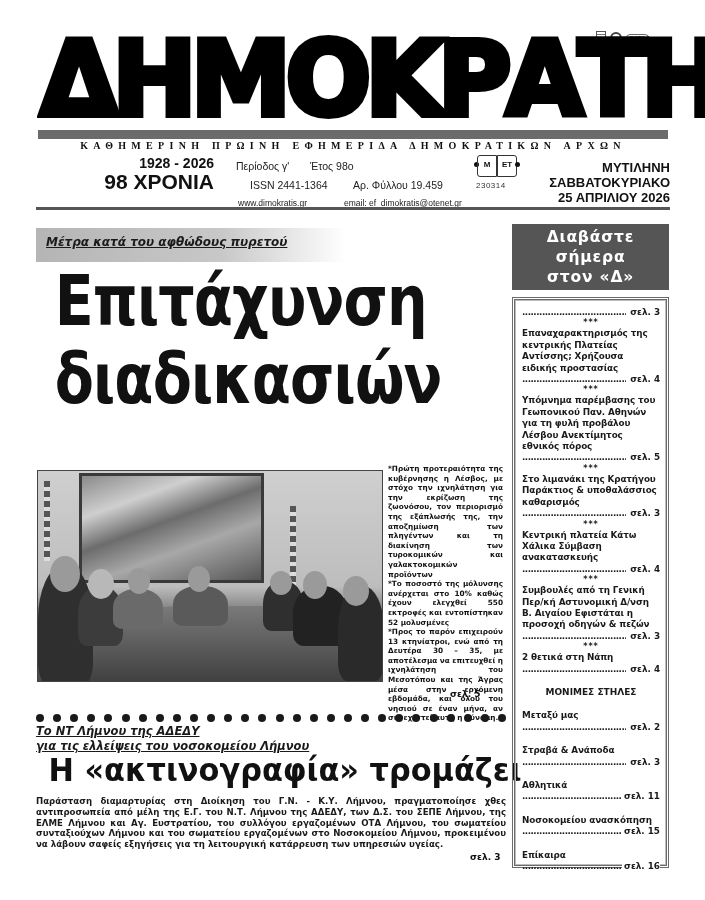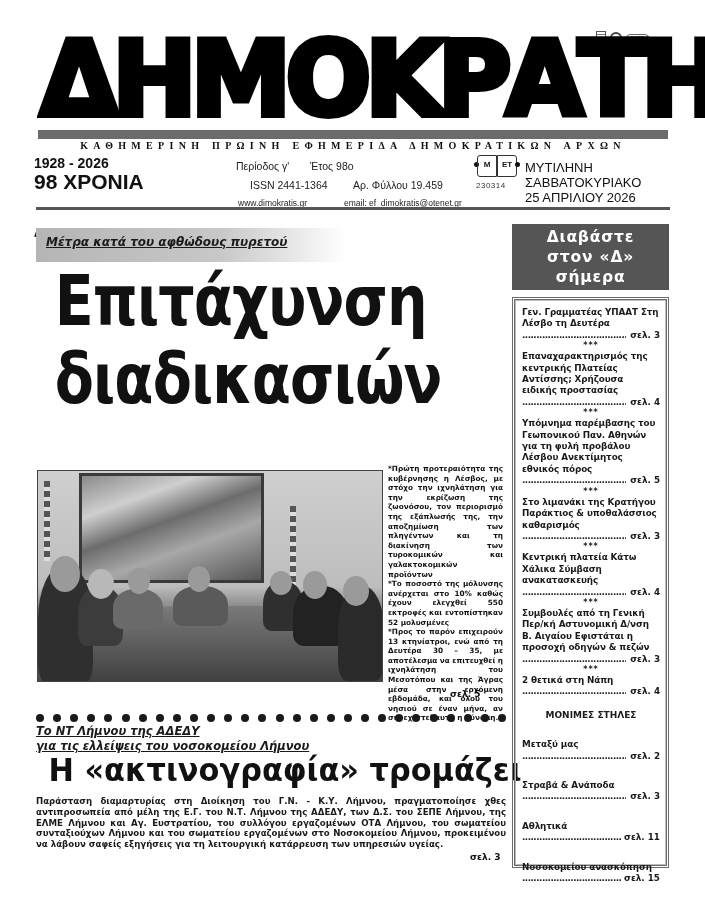--- a/index.html
+++ b/index.html
@@ -18,37 +18,37 @@
     font-family: "DejaVu Sans", sans-serif; font-weight: 900; font-size: 104px; line-height: 110px;
     color: #000; letter-spacing: -6px; transform: scaleX(0.97); transform-origin: left;
     white-space: nowrap; -webkit-text-stroke: 6px #000;
   }
   .gray-bar { position: absolute; left: 38px; top: 130px; width: 630px; height: 9px; background: #6b6b6b; }
   .tagline {
     position: absolute; left: 38px; top: 140px; width: 630px; text-align: center;
     font-family: "Liberation Serif", serif; font-weight: bold; font-size: 10px; letter-spacing: 5.3px; color: #111;
   }
 
-  .info-left { position: absolute; left: 34px; top: 155px; width: 180px; text-align: left; font-weight: bold; }
+  .info-left { position: absolute; left: 34px; top: 155px; width: 180px; text-align: right; font-weight: bold; }
   .years { font-size: 14px; line-height: 16px; }
   .big-years { font-size: 21px; line-height: 22px; }
   .agones { font-size: 12px; line-height: 14px; letter-spacing: 0.2px; margin-top: 33px; }
 
   .info-mid { position: absolute; left: 236px; top: 160px; width: 250px; font-size: 10.5px; color: #222; }
   .info-mid .row { position: absolute; white-space: nowrap; }
   .info-mid .small { font-size: 8.5px; }
 
   .met-icon { position: absolute; left: 477px; top: 155px; width: 42px; height: 24px; }
   .met-page { position: absolute; top: 0; width: 20px; height: 22px; border: 1px solid #333; font-size: 8px; font-weight: bold; text-align: center; line-height: 18px; }
   .met-page.l { left: 0; border-radius: 3px 0 0 3px; }
   .met-page.r { left: 20px; border-radius: 0 3px 3px 0; }
   .met-dot { position: absolute; top: 7px; width: 5px; height: 5px; border-radius: 50%; background: #111; }
   .met-code { position: absolute; left: 476px; top: 181px; font-size: 8px; color: #333; letter-spacing: 0.5px; }
 
-  .info-right { position: absolute; left: 525px; top: 160px; width: 145px; text-align: left; font-weight: normal; font-size: 13px; line-height: 15px; }
+  .info-right { position: absolute; left: 525px; top: 160px; width: 145px; text-align: right; font-weight: bold; font-size: 13px; line-height: 15px; }
 
   .rule-top { position: absolute; left: 36px; top: 207px; width: 634px; height: 3px; background: #555; }
 
   
   .kicker {
     position: absolute; left: 36px; top: 228px; width: 310px; height: 34px;
     background: linear-gradient(to right, #b5b5b5 0%, #c8c8c8 60%, #ffffff 100%);
   }
   .kicker span {
     position: absolute; left: 10px; top: 7px; font-family: "DejaVu Sans", sans-serif;
@@ -114,21 +114,21 @@
   .toc-item { margin-bottom: 0; }
   .toc-item .t { display: block; letter-spacing: -0.1px; }
   .toc-item .pg { display: block; white-space: nowrap; overflow: hidden; text-align: right; position: relative; }
   .toc-item .pg::before {
     content: "................................................................................";
     position: absolute; left: 0; right: 34px; overflow: hidden; text-align: left; letter-spacing: -0.5px;
   }
   .toc-item .pg span { background: #fff; position: relative; padding-left: 2px; }
   .stars { text-align: center; font-size: 8px; line-height: 10px; letter-spacing: 1px; }
   .permanent-title { text-align: center; font-size: 9px; margin: 12px 0 12px; }
-  .perm-item .t { display: block; margin-top: 18px; }
+  .perm-item .t { display: block; margin-top: 12px; }
 </style>
 </head>
 <body>
 
 <div class="logos">
   <div class="logo-box"></div>
   <div class="logo-circle"></div>
   <div class="logo-elta">ΕΛΤΑ</div>
 </div>
 
@@ -242,28 +242,27 @@
   <div>για τις ελλείψεις του νοσοκομείου Λήμνου</div>
 </div>
 <div class="headline2">
   <span>Η «ακτινογραφία» τρομάζει</span>
 </div>
 <div class="body2">Παράσταση διαμαρτυρίας στη Διοίκηση του Γ.Ν. - Κ.Υ. Λήμνου, πραγματοποίησε χθες αντιπροσωπεία από μέλη της Ε.Γ. του Ν.Τ. Λήμνου της ΑΔΕΔΥ, των Δ.Σ. του ΣΕΠΕ Λήμνου, της ΕΛΜΕ Λήμνου και Αγ. Ευστρατίου, του συλλόγου εργαζομένων ΟΤΑ Λήμνου, του σωματείου συνταξιούχων Λήμνου και του σωματείου εργαζομένων στο Νοσοκομείου Λήμνου, προκειμένου να λάβουν σαφείς εξηγήσεις για τη λειτουργική κατάρρευση των υπηρεσιών υγείας.</div>
 <div class="body2-page">σελ. 3</div>
 
 <div class="read-box">
   <span>Διαβάστε</span>
+  <span>σήμερα</span>
   <span>στον «Δ»</span>
-  <span>σήμερα</span>
 </div>
 
 <div class="toc">
   <div class="toc-inner">
     <div class="toc-item">
-      <span class="t">Γεν. Γραμματέας ΥΠΑΑΤ Στη Λέσβο τη Δευτέρα</span>
       <span class="pg"><span>σελ. 3</span></span>
     </div>
     <div class="stars">***</div>
     <div class="toc-item">
       <span class="t">Επαναχαρακτηρισμός της κεντρικής Πλατείας Αντίσσης; Χρήζουσα ειδικής προστασίας</span>
       <span class="pg"><span>σελ. 4</span></span>
     </div>
     <div class="stars">***</div>
     <div class="toc-item">
       <span class="t">Υπόμνημα παρέμβασης του Γεωπονικού Παν. Αθηνών για τη φυλή προβάλου Λέσβου Ανεκτίμητος εθνικός πόρος</span>

